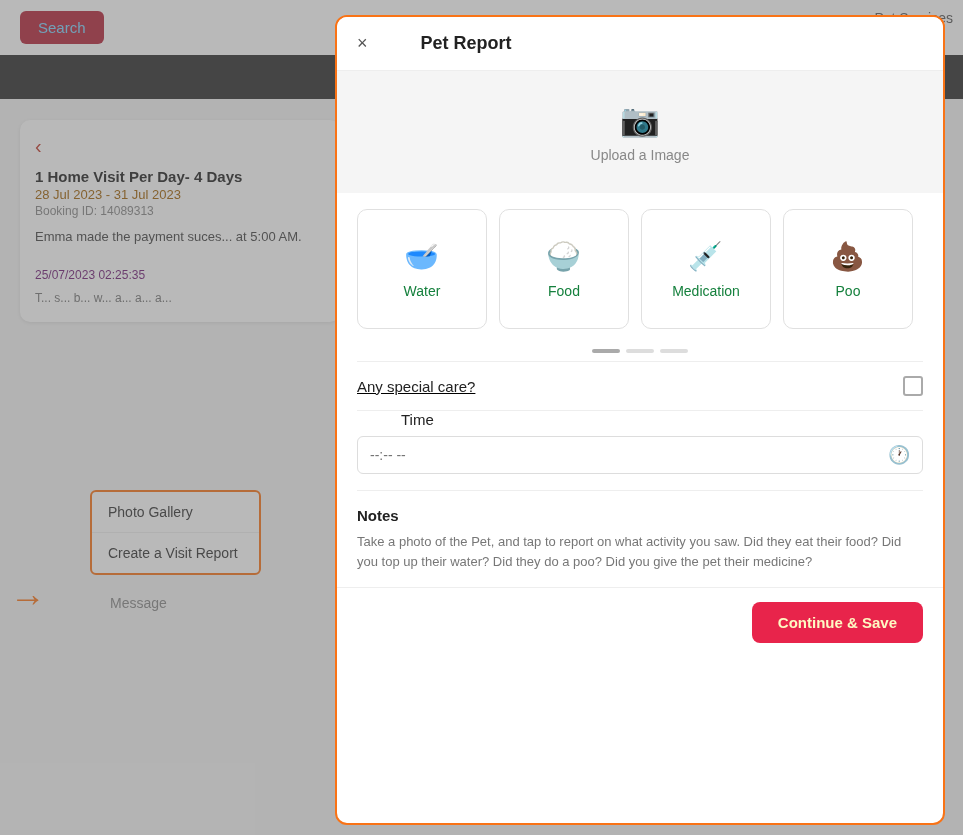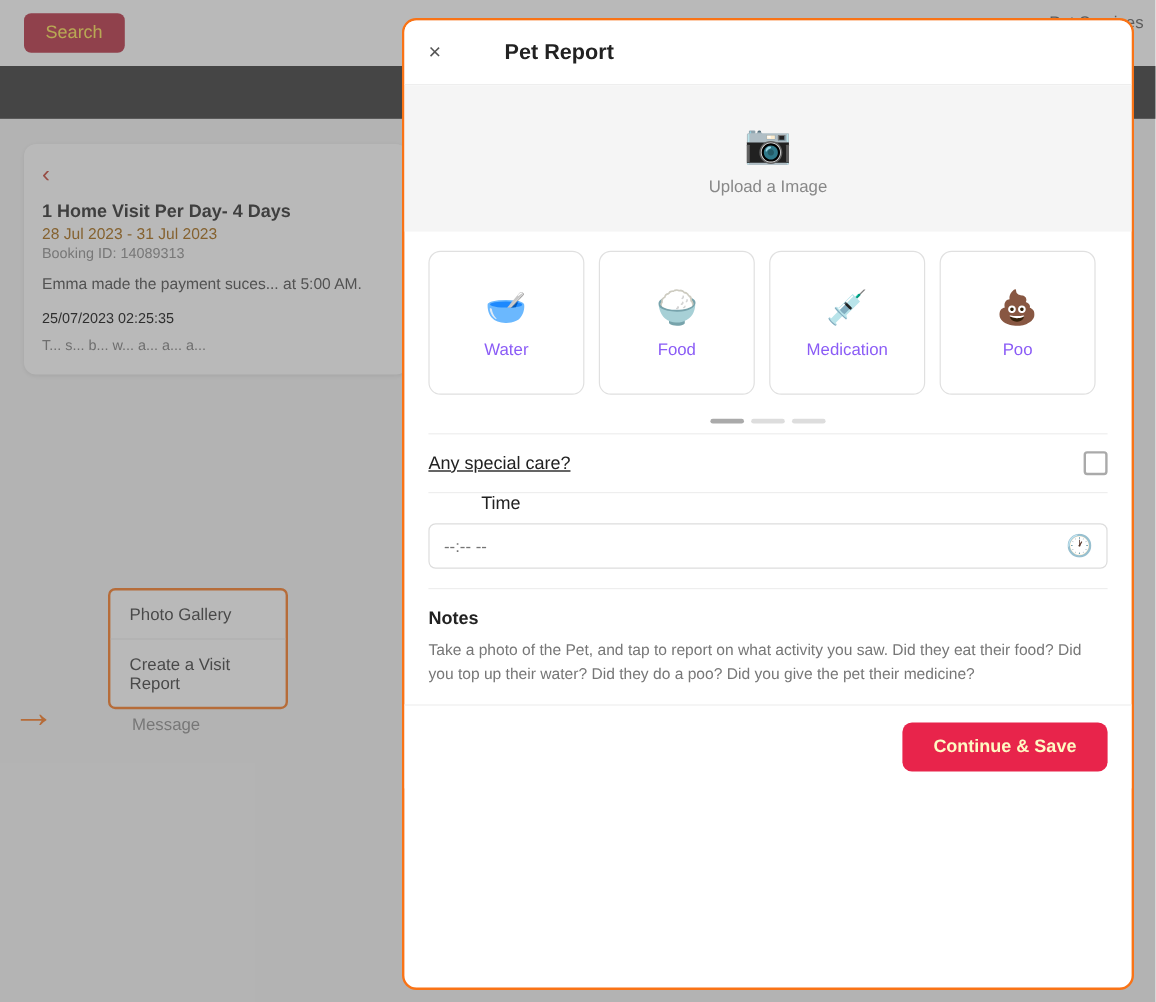--- a/index.html
+++ b/index.html
@@ -26,21 +26,21 @@
       height: 55px;
       background: #fff;
       display: flex;
       align-items: center;
       padding: 0 20px;
       z-index: 1;
     }
 
     .search-btn {
       background: #b5253a;
-      color: #fde047;
+      color: #7dd3fc;
       border: none;
       border-radius: 6px;
       padding: 8px 18px;
       font-size: 15px;
       font-weight: 500;
       cursor: pointer;
     }
 
     
     .sub-nav {
@@ -98,36 +98,36 @@
 
     .card-message {
       font-size: 13px;
       color: #444;
       margin-top: 10px;
       line-height: 1.4;
     }
 
     .card-timestamp {
       font-size: 12px;
-      color: #000000;
-      margin-top: 12px;
+      color: #701a75;
+      margin-top: 22px;
     }
 
     .card-text-block {
       font-size: 12px;
       color: #777;
       margin-top: 8px;
       line-height: 1.4;
     }
 
     
     .context-menu {
       position: absolute;
       top: 490px; left: 90px;
-      width: 150px;
+      width: 171px;
       background: #fff;
       border: 2px solid #f97316;
       border-radius: 6px;
       overflow: hidden;
       z-index: 5;
     }
     .context-menu-item {
       padding: 12px 16px;
       font-size: 14px;
       color: #333;
@@ -255,21 +255,21 @@
       flex-shrink: 0;
     }
 
     .category-icon {
       font-size: 28px;
       color: #aaa;
     }
 
     .category-label {
       font-size: 14px;
-      color: #8b5cf6;
+      color: #15803d;
     }
 
     
     .scroll-indicator {
       display: flex;
       justify-content: center;
       padding: 4px 0 8px;
       gap: 6px;
     }
     .scroll-dot {

